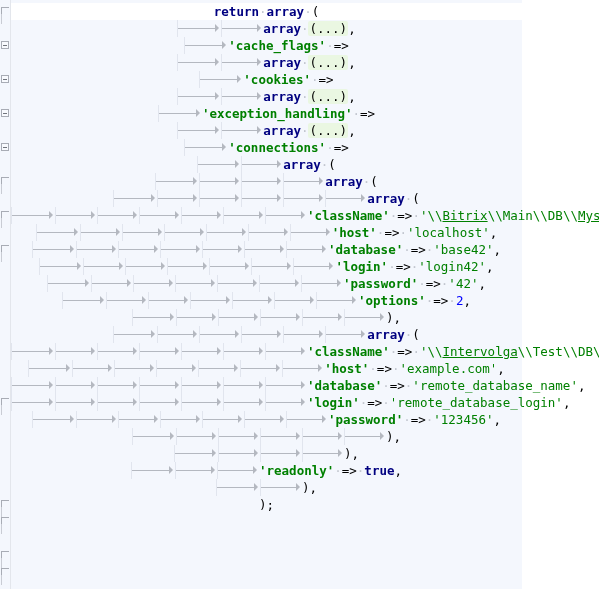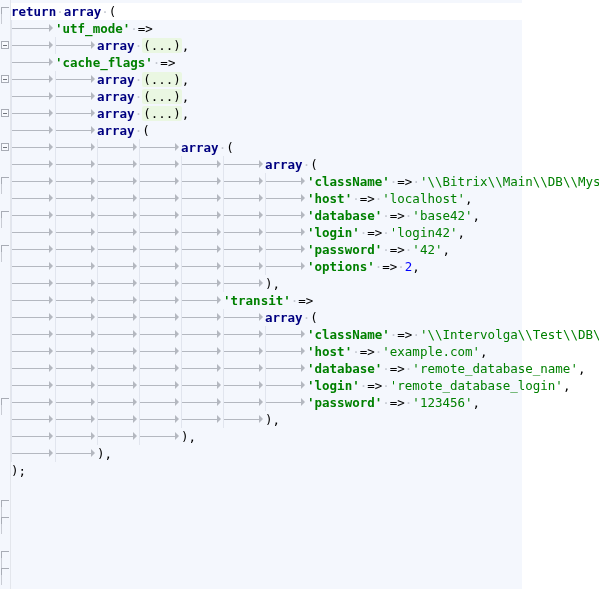--- a/index.html
+++ b/index.html
@@ -5,20 +5,21 @@
   html,body{margin:0;padding:0;background:#ffffff;}
   body{
     width:599px;height:589px;overflow:hidden;
     font-family:"DejaVu Sans Mono","Liberation Mono",monospace;
   }
   #editor{
     position:relative;width:522px;height:589px;
     background:#f4f7fd;
     font-size:12.5px;line-height:17px;
     box-sizing:border-box;
+    text-align:center;
   }
   
   #foldbar{
     position:absolute;left:0;top:0;width:11px;height:589px;
     background:#f4f7fd;
   }
   #foldbar:after{
     content:"";position:absolute;left:10px;top:0;width:1px;height:589px;
     background:#e3e6ec;
   }
@@ -94,20 +95,21 @@
     background:#eaf7e2;color:#000000;
     border-radius:2px;padding:0 1px;
   }
   .typo{
     background-image:
       linear-gradient(45deg,transparent 45%,#9a9a9a 45%,#9a9a9a 55%,transparent 55%);
     background-size:3px 2px;
     background-repeat:repeat-x;
     background-position:0 100%;
     padding-bottom:1px;
+    text-decoration:underline;
   }
 </style>
 </head>
 <body>
 
 <div id="editor">
   <div id="foldbar">
       <div class="fold open" style="top: 7px;"></div>
       <div class="fold closed" style="top: 41px;"></div>
       <div class="fold closed" style="top: 75px;"></div>
@@ -117,41 +119,43 @@
       <div class="fold open" style="top: 211px;"></div>
       <div class="fold open" style="top: 245px;"></div>
       <div class="fold open" style="top: 398px;"></div>
       <div class="fold open" style="top: 500px;"></div>
       <div class="fold open" style="top: 517px;"></div>
       <div class="fold open" style="top: 551px;"></div>
       <div class="fold open" style="top: 568px;"></div>
     </div>
   <div id="code">
       <div class="row first"><span class="kw">return</span><span class="sp"></span><span class="kw">array</span><span class="sp"></span><span class="punc">(</span></div>
-      <div class="row"><span class="tab t1"><span class="guide"></span></span><span class="strk">'utf_mode'</span><span class="sp"></span><span class="op">=&gt;</span></div>
       <div class="row"><span class="tab t1"><span class="guide"></span></span><span class="tab tn"><span class="guide"></span></span><span class="kw">array</span><span class="sp"></span><span class="fold-ph">(...)</span><span class="punc">,</span></div>
       <div class="row"><span class="tab t1"><span class="guide"></span></span><span class="strk">'cache_flags'</span><span class="sp"></span><span class="op">=&gt;</span></div>
       <div class="row"><span class="tab t1"><span class="guide"></span></span><span class="tab tn"><span class="guide"></span></span><span class="kw">array</span><span class="sp"></span><span class="fold-ph">(...)</span><span class="punc">,</span></div>
+      <div class="row"><span class="tab t1"><span class="guide"></span></span><span class="strk">'cookies'</span><span class="sp"></span><span class="op">=&gt;</span></div>
       <div class="row"><span class="tab t1"><span class="guide"></span></span><span class="tab tn"><span class="guide"></span></span><span class="kw">array</span><span class="sp"></span><span class="fold-ph">(...)</span><span class="punc">,</span></div>
+      <div class="row"><span class="tab t1"><span class="guide"></span></span><span class="strk">'exception_handling'</span><span class="sp"></span><span class="op">=&gt;</span></div>
       <div class="row"><span class="tab t1"><span class="guide"></span></span><span class="tab tn"><span class="guide"></span></span><span class="kw">array</span><span class="sp"></span><span class="fold-ph">(...)</span><span class="punc">,</span></div>
+      <div class="row"><span class="tab t1"><span class="guide"></span></span><span class="strk">'connections'</span><span class="sp"></span><span class="op">=&gt;</span></div>
       <div class="row"><span class="tab t1"><span class="guide"></span></span><span class="tab tn"><span class="guide"></span></span><span class="kw">array</span><span class="sp"></span><span class="punc">(</span></div>
       <div class="row"><span class="tab t1"><span class="guide"></span></span><span class="tab tn"><span class="guide"></span></span><span class="tab tn"><span class="guide"></span></span><span class="tab tn"><span class="guide"></span></span><span class="kw">array</span><span class="sp"></span><span class="punc">(</span></div>
       <div class="row"><span class="tab t1"><span class="guide"></span></span><span class="tab tn"><span class="guide"></span></span><span class="tab tn"><span class="guide"></span></span><span class="tab tn"><span class="guide"></span></span><span class="tab tn"><span class="guide"></span></span><span class="tab tn"><span class="guide"></span></span><span class="kw">array</span><span class="sp"></span><span class="punc">(</span></div>
       <div class="row"><span class="tab t1"><span class="guide"></span></span><span class="tab tn"><span class="guide"></span></span><span class="tab tn"><span class="guide"></span></span><span class="tab tn"><span class="guide"></span></span><span class="tab tn"><span class="guide"></span></span><span class="tab tn"><span class="guide"></span></span><span class="tab tn"><span class="guide"></span></span><span class="strk">'className'</span><span class="sp"></span><span class="op">=&gt;</span><span class="sp"></span><span class="str">'\\</span><span class="str typo">Bitrix</span><span class="str">\\Main\\DB\\</span><span class="str typo">MysqliConnection</span></div>
       <div class="row"><span class="tab t1"><span class="guide"></span></span><span class="tab tn"><span class="guide"></span></span><span class="tab tn"><span class="guide"></span></span><span class="tab tn"><span class="guide"></span></span><span class="tab tn"><span class="guide"></span></span><span class="tab tn"><span class="guide"></span></span><span class="tab tn"><span class="guide"></span></span><span class="strk">'host'</span><span class="sp"></span><span class="op">=&gt;</span><span class="sp"></span><span class="str">'localhost'</span><span class="punc">,</span></div>
       <div class="row"><span class="tab t1"><span class="guide"></span></span><span class="tab tn"><span class="guide"></span></span><span class="tab tn"><span class="guide"></span></span><span class="tab tn"><span class="guide"></span></span><span class="tab tn"><span class="guide"></span></span><span class="tab tn"><span class="guide"></span></span><span class="tab tn"><span class="guide"></span></span><span class="strk">'database'</span><span class="sp"></span><span class="op">=&gt;</span><span class="sp"></span><span class="str">'base42'</span><span class="punc">,</span></div>
       <div class="row"><span class="tab t1"><span class="guide"></span></span><span class="tab tn"><span class="guide"></span></span><span class="tab tn"><span class="guide"></span></span><span class="tab tn"><span class="guide"></span></span><span class="tab tn"><span class="guide"></span></span><span class="tab tn"><span class="guide"></span></span><span class="tab tn"><span class="guide"></span></span><span class="strk">'login'</span><span class="sp"></span><span class="op">=&gt;</span><span class="sp"></span><span class="str">'login42'</span><span class="punc">,</span></div>
       <div class="row"><span class="tab t1"><span class="guide"></span></span><span class="tab tn"><span class="guide"></span></span><span class="tab tn"><span class="guide"></span></span><span class="tab tn"><span class="guide"></span></span><span class="tab tn"><span class="guide"></span></span><span class="tab tn"><span class="guide"></span></span><span class="tab tn"><span class="guide"></span></span><span class="strk">'password'</span><span class="sp"></span><span class="op">=&gt;</span><span class="sp"></span><span class="str">'42'</span><span class="punc">,</span></div>
       <div class="row"><span class="tab t1"><span class="guide"></span></span><span class="tab tn"><span class="guide"></span></span><span class="tab tn"><span class="guide"></span></span><span class="tab tn"><span class="guide"></span></span><span class="tab tn"><span class="guide"></span></span><span class="tab tn"><span class="guide"></span></span><span class="tab tn"><span class="guide"></span></span><span class="strk">'options'</span><span class="sp"></span><span class="op">=&gt;</span><span class="sp"></span><span class="num">2</span><span class="punc">,</span></div>
       <div class="row"><span class="tab t1"><span class="guide"></span></span><span class="tab tn"><span class="guide"></span></span><span class="tab tn"><span class="guide"></span></span><span class="tab tn"><span class="guide"></span></span><span class="tab tn"><span class="guide"></span></span><span class="tab tn"><span class="guide"></span></span><span class="punc">),</span></div>
-      <div class="row"><span class="tab t1"><span class="guide"></span></span><span class="tab tn"><span class="guide"></span></span><span class="tab tn"><span class="guide"></span></span><span class="tab tn"><span class="guide"></span></span><span class="tab tn"><span class="guide"></span></span><span class="strk">'transit'</span><span class="sp"></span><span class="op">=&gt;</span></div>
       <div class="row"><span class="tab t1"><span class="guide"></span></span><span class="tab tn"><span class="guide"></span></span><span class="tab tn"><span class="guide"></span></span><span class="tab tn"><span class="guide"></span></span><span class="tab tn"><span class="guide"></span></span><span class="tab tn"><span class="guide"></span></span><span class="kw">array</span><span class="sp"></span><span class="punc">(</span></div>
       <div class="row"><span class="tab t1"><span class="guide"></span></span><span class="tab tn"><span class="guide"></span></span><span class="tab tn"><span class="guide"></span></span><span class="tab tn"><span class="guide"></span></span><span class="tab tn"><span class="guide"></span></span><span class="tab tn"><span class="guide"></span></span><span class="tab tn"><span class="guide"></span></span><span class="strk">'className'</span><span class="sp"></span><span class="op">=&gt;</span><span class="sp"></span><span class="str">'\\</span><span class="str typo">Intervolga</span><span class="str">\\Test\\DB\\Connection'</span></div>
       <div class="row"><span class="tab t1"><span class="guide"></span></span><span class="tab tn"><span class="guide"></span></span><span class="tab tn"><span class="guide"></span></span><span class="tab tn"><span class="guide"></span></span><span class="tab tn"><span class="guide"></span></span><span class="tab tn"><span class="guide"></span></span><span class="tab tn"><span class="guide"></span></span><span class="strk">'host'</span><span class="sp"></span><span class="op">=&gt;</span><span class="sp"></span><span class="str">'example.com'</span><span class="punc">,</span></div>
       <div class="row"><span class="tab t1"><span class="guide"></span></span><span class="tab tn"><span class="guide"></span></span><span class="tab tn"><span class="guide"></span></span><span class="tab tn"><span class="guide"></span></span><span class="tab tn"><span class="guide"></span></span><span class="tab tn"><span class="guide"></span></span><span class="tab tn"><span class="guide"></span></span><span class="strk">'database'</span><span class="sp"></span><span class="op">=&gt;</span><span class="sp"></span><span class="str">'remote_database_name'</span><span class="punc">,</span></div>
       <div class="row"><span class="tab t1"><span class="guide"></span></span><span class="tab tn"><span class="guide"></span></span><span class="tab tn"><span class="guide"></span></span><span class="tab tn"><span class="guide"></span></span><span class="tab tn"><span class="guide"></span></span><span class="tab tn"><span class="guide"></span></span><span class="tab tn"><span class="guide"></span></span><span class="strk">'login'</span><span class="sp"></span><span class="op">=&gt;</span><span class="sp"></span><span class="str">'remote_database_login'</span><span class="punc">,</span></div>
       <div class="row"><span class="tab t1"><span class="guide"></span></span><span class="tab tn"><span class="guide"></span></span><span class="tab tn"><span class="guide"></span></span><span class="tab tn"><span class="guide"></span></span><span class="tab tn"><span class="guide"></span></span><span class="tab tn"><span class="guide"></span></span><span class="tab tn"><span class="guide"></span></span><span class="strk">'password'</span><span class="sp"></span><span class="op">=&gt;</span><span class="sp"></span><span class="str">'123456'</span><span class="punc">,</span></div>
       <div class="row"><span class="tab t1"><span class="guide"></span></span><span class="tab tn"><span class="guide"></span></span><span class="tab tn"><span class="guide"></span></span><span class="tab tn"><span class="guide"></span></span><span class="tab tn"><span class="guide"></span></span><span class="tab tn"><span class="guide"></span></span><span class="punc">),</span></div>
       <div class="row"><span class="tab t1"><span class="guide"></span></span><span class="tab tn"><span class="guide"></span></span><span class="tab tn"><span class="guide"></span></span><span class="tab tn"><span class="guide"></span></span><span class="punc">),</span></div>
+      <div class="row"><span class="tab t1"><span class="guide"></span></span><span class="tab tn"><span class="guide"></span></span><span class="tab tn"><span class="guide"></span></span><span class="strk">'readonly'</span><span class="sp"></span><span class="op">=&gt;</span><span class="sp"></span><span class="kw">true</span><span class="punc">,</span></div>
       <div class="row"><span class="tab t1"><span class="guide"></span></span><span class="tab tn"><span class="guide"></span></span><span class="punc">),</span></div>
       <div class="row"><span class="punc">);</span></div>
     </div>
 </div>
 
 </body></html>

